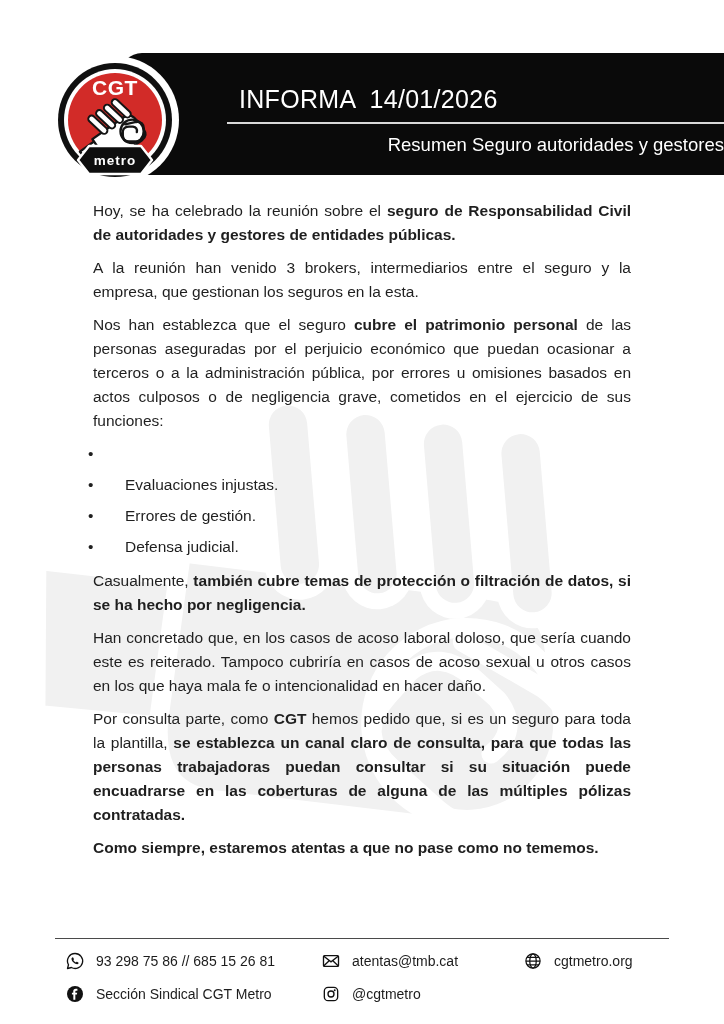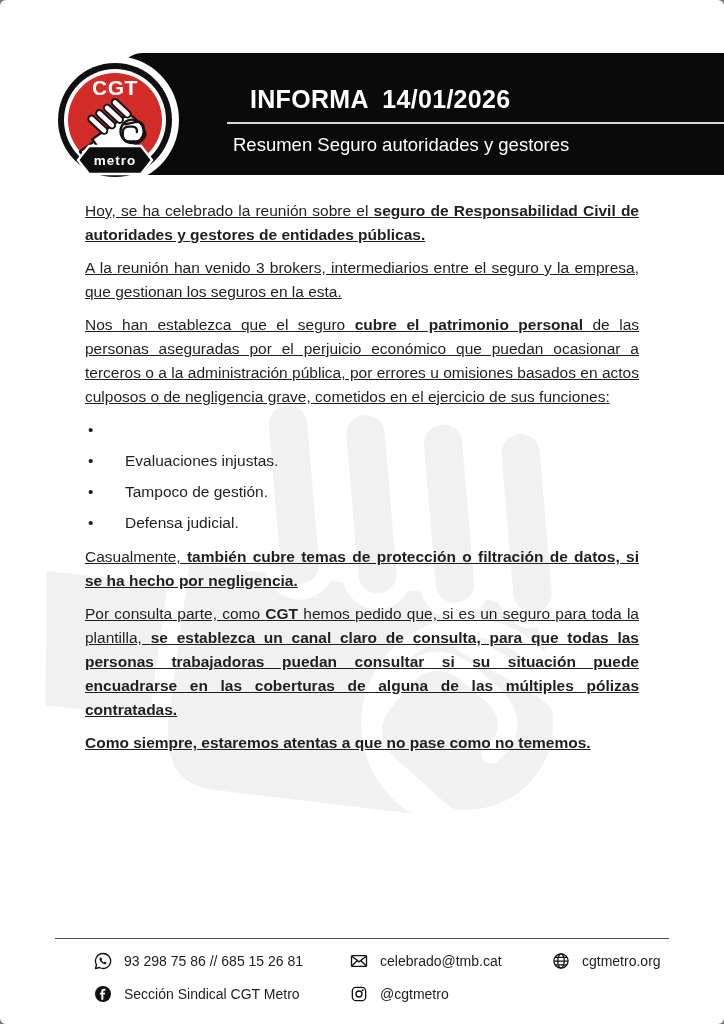--- a/index.html
+++ b/index.html
@@ -1,21 +1,20 @@
 <!DOCTYPE html>
 <html><head>
 <meta charset="utf-8">
 <style>
   html,body{margin:0;padding:0;background:#777;}
   .page{
     position:relative;width:724px;height:1024px;margin:0 auto;
     background:#ffffff;overflow:hidden;
     font-family:"Liberation Sans","DejaVu Sans",sans-serif;
     color:#1f1f1f;
-    border-radius:6px;
   }
   
   .watermark{
     position:absolute;left:55px;top:295px;width:640px;height:640px;
     transform:rotate(42deg);z-index:0;pointer-events:none;
   }
   
   .banner{
     position:absolute;left:120px;right:0;top:53px;height:122px;
     background:var(--banner,#0a0a0a);
@@ -34,38 +33,38 @@
   .logo-cgt{
     position:absolute;top:13px;left:0;right:0;text-align:center;
     color:#fff;font-size:21px;font-weight:800;letter-spacing:.5px;
   }
   .logo-fist{position:absolute;left:13px;top:27px;width:88px;height:78px;}
   .logo-hex{position:absolute;left:50%;bottom:1px;transform:translateX(-50%);width:78px;height:32px;}
   .logo-hex text{fill:#fff;font-size:13.5px;font-weight:700;letter-spacing:1px;
     font-family:"Liberation Sans","DejaVu Sans",sans-serif;}
   .banner-text{position:absolute;left:227px;right:0;top:53px;height:122px;z-index:2;color:#fff;}
   .banner-title{
-    margin:33px 17px 0;padding-left:6px;font-size:25px;line-height:27px;font-weight:700;
+    margin:33px 6px 0;padding-left:6px;font-size:25px;line-height:27px;font-weight:400;
     letter-spacing:.3px;white-space:pre;
   }
   .banner-rule{height:2px;background:var(--sep,#d9d9d9);margin-top:9px;}
-  .banner-subtitle{margin:9px 0 0;padding-left:6px;font-size:18.5px;line-height:24px;font-weight:400;}
+  .banner-subtitle{margin:9px 0 0;padding-left:6px;font-size:18.5px;line-height:24px;font-weight:400;text-align:right;}
   
   .content{position:absolute;left:85px;width:554px;top:199px;z-index:1;}
-  .content p{margin:0 0 9px;font-size:15.5px;line-height:24px;text-align:justify;text-decoration:underline;}
+  .content p{margin:0 8px 9px;font-size:15.5px;line-height:24px;text-align:justify;}
   .content strong{font-weight:700;}
   .content ul{list-style:none;margin:4px 0 10px;padding:0;}
   .content li{display:flex;line-height:24px;margin-bottom:7px;font-size:15.5px;}
   .content li .dot{flex:none;width:40px;padding-left:3px;box-sizing:border-box;}
   
   .footer{position:absolute;left:0;right:0;top:938px;z-index:1;}
   .f-rule{margin:0 55px;border-top:1.5px solid #4a4a4a;}
   .f-grid{
     display:grid;grid-template-columns:256px 202px auto;
-    padding:11px 0 0 64px;row-gap:12px;align-items:center;margin-left:28px;
+    padding:11px 0 0 64px;row-gap:12px;align-items:center;
   }
   .f-item{display:flex;align-items:center;gap:11px;font-size:14px;color:#1c1c1c;}
   .f-icon{flex:none;width:21px;height:21px;display:flex;align-items:center;justify-content:center;}
   .f-icon svg{width:20px;height:20px;}
 </style>
 </head>
 <body>
 
 <div class="page" style="--banner: #0a0a0a; --red: #d22b28; --sep: #d9d9d9;">
 
@@ -128,28 +127,29 @@
       <ul>
         <li>
           <span class="dot">•</span>
         </li>
         <li>
           <span class="dot">•</span>
           <span>Evaluaciones injustas.</span>
         </li>
         <li>
           <span class="dot">•</span>
-          <span>Tampoco de gestión.</span>
+          <span>Errores de gestión.</span>
         </li>
         <li>
           <span class="dot">•</span>
           <span>Defensa judicial.</span>
         </li>
       </ul>
       <p><span>Casualmente, </span><strong>también cubre temas de protección o filtración de datos, si se ha hecho por negligencia.</strong></p>
+      <p><span>Han concretado que, en los casos de acoso laboral doloso, que sería cuando este es reiterado. Tampoco cubriría en casos de acoso sexual u otros casos en los que haya mala fe o intencionalidad en hacer daño.</span></p>
       <p><span>Por consulta parte, como </span><strong>CGT</strong><span> hemos pedido que, si es un seguro para toda la plantilla, </span><strong>se establezca un canal claro de consulta, para que todas las personas trabajadoras puedan consultar si su situación puede encuadrarse en las coberturas de alguna de las múltiples pólizas contratadas.</strong></p>
       <p><strong>Como siempre, estaremos atentas a que no pase como no tememos.</strong></p>
     </main>
 
   <footer class="footer">
     <div class="f-rule"></div>
     <div class="f-grid" id="footer-grid">
         <div class="f-item">
           <span class="f-icon">
             <svg viewBox="0 0 24 24">
@@ -159,21 +159,21 @@
           </span>
           <span class="f-label">93 298 75 86  //  685 15 26 81</span>
         </div>
         <div class="f-item">
           <span class="f-icon">
             <svg viewBox="0 0 24 24">
               <rect x="3" y="5.5" width="18" height="13" rx="1.2" fill="none" stroke="#111" stroke-width="1.6"></rect>
               <path d="M3.8 6.6 12 13l8.2-6.4M3.8 17.4l6-5.7m10.4 5.7-6-5.7" fill="none" stroke="#111" stroke-width="1.6" stroke-linecap="round"></path>
             </svg>
           </span>
-          <span class="f-label">celebrado@tmb.cat</span>
+          <span class="f-label">atentas@tmb.cat</span>
         </div>
         <div class="f-item">
           <span class="f-icon">
             <svg viewBox="0 0 24 24">
               <circle cx="12" cy="12" r="8.5" fill="none" stroke="#111" stroke-width="1.5"></circle>
               <ellipse cx="12" cy="12" rx="3.9" ry="8.5" fill="none" stroke="#111" stroke-width="1.5"></ellipse>
               <path d="M3.5 12h17M4.9 7.5h14.2M4.9 16.5h14.2" fill="none" stroke="#111" stroke-width="1.5"></path>
             </svg>
           </span>
           <span class="f-label">cgtmetro.org</span>

